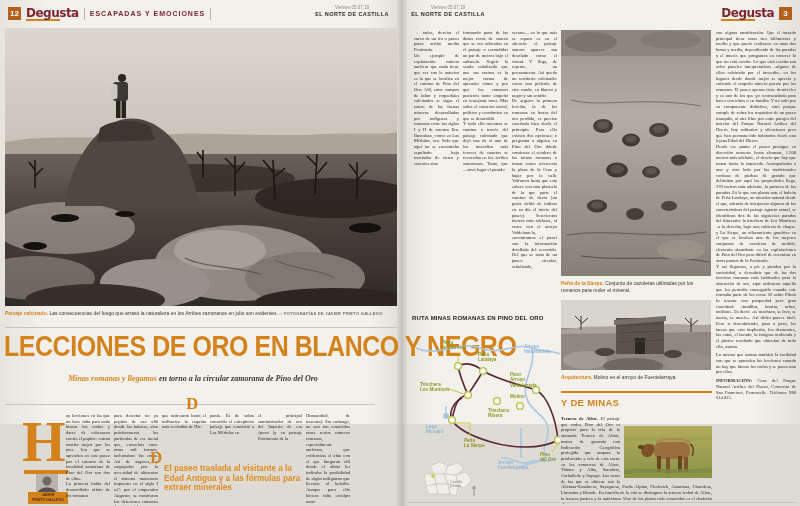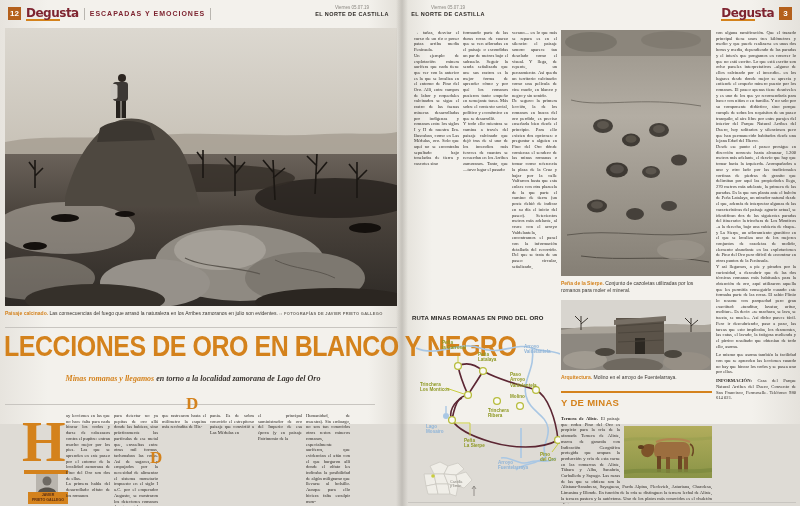--- a/index.html
+++ b/index.html
@@ -131,21 +131,21 @@
     </svg>
   </div>
 
   <div class="abs cap" style="left:5px;top:310px;width:392px;">
     <b class="lead">Paisaje calcinado.</b><span> Las consecuencias del fuego que arrasó la naturaleza en los Arribes zamoranos en julio son evidentes. </span><span class="credit">:: FOTOGRAFÍAS DE JAVIER PRIETO GALLEGO</span>
   </div>
   <div class="abs rule" style="left:5px;top:327px;width:392px;height:1px;"></div>
 
   <div class="abs headline" style="left:4px;top:331px;width:440px;">LECCIONES DE ORO EN BLANCO Y NEGRO</div>
   <div class="abs subhead" style="left:4px;top:374px;width:378px;">
-    <span class="lead">Minas romanas y llegamos </span><span>en torno a la localidad zamorana de Lago del Oro</span>
+    <span class="lead">Minas romanas y llegamos </span><span>en torno a la circular zamorana de Pino del Oro</span>
   </div>
   <div class="abs rule" style="left:5px;top:404px;width:370px;height:1px;"></div>
   <div class="abs ornD" style="left:186px;top:396px;">D</div>
 
   <div class="abs dropcap" style="left:22px;top:416px;">H</div>
   <div class="abs dropbar" style="left:24px;top:470px;width:44px;"></div>
 
   <div class="abs" style="left:36px;top:474px;width:22px;height:18px;overflow:hidden;">
     <svg width="22" height="18" viewBox="0 0 22 18">
         <rect width="22" height="18" fill="#b9b5ae"></rect>
@@ -160,20 +160,21 @@
 
   <div class="abs bodycol" style="left:66px;top:413px;width:44px;height:93px;">ay lecciones en las que no hace falta para nada hincar los codos y darse de cabezazos contra el pupitre: entran mucho mejor por los pies. Las que se aprenden en este paseo por el entorno de la localidad zamorana de Pino del Oro son dos de ellas.
 La primera habla del desarrollado olfato de los romanos</div>
   <div class="abs bodycol" style="left:114px;top:413px;width:44px;height:93px;">para detectar no ya pepitas de oro allá donde las hubiera, sino prácticamente las partículas de ese metal que, envueltas entre otras mil formas, tachonaban las rocas. Así de sagaces, y empujados por la necesidad de alimentar el sistema monetario impuesto en el siglo I a.C. por el emperador Augusto, se mostraron los detectores romanos de este metal</div>
   <div class="abs bodycol" style="left:162px;top:413px;width:44px;height:40px;">que rastrearon hasta el milímetro la esquina más recóndita de His-</div>
   <div class="abs bodycol" style="left:210px;top:413px;width:44px;height:40px;">pania. Es de sobra conocido el estrepitoso paisaje que convirtió a Las Médulas en</div>
   <div class="abs bodycol" style="left:258px;top:413px;width:44px;height:40px;">el principal suministrador de oro del Imperio de esa época (y en paisaje Patrimonio de la</div>
   <div class="abs bodycol" style="left:306px;top:413px;width:44px;height:93px;">Humanidad, de muestra). Sin embargo, no son tan conocidos otros restos mineros romanos, especialmente auríferos, que evidencian el afán con el que hurgaron allí donde el olfato les indicaba la posibilidad de algún miligramo que llevarse al bolsillo. Aunque para ello hiciera falta esculpir mon-</div>
 
   <div class="abs ornD" style="left:150px;top:450px;">D</div>
+  <div class="abs pullquote" style="left:164px;top:464px;width:138px;height:40px;">El paseo traslada al visitante a la Edad Antigua y a las fórmulas para extraer minerales</div>
 
   <div class="abs bodycol" style="left:414px;top:30px;width:45px;height:298px;">→ tañas, desviar el curso de un río o poner patas arriba media Península.
 Un ejemplo de explotación minera aurífera que nada tiene que ver con la anterior es la que se localiza en el entorno de Pino del Oro. Allí, entre campos de labor y roquedales calcinados se sigue el rastro de las faenas mineras desarrolladas por indígenas y romanos entre los siglos I y II de nuestra Era. Buscaban, como en Las Médulas, oro. Solo que aquí no se encontraba sepultado bajo toneladas de tierra y cascotes sino</div>
   <div class="abs bodycol" style="left:463px;top:30px;width:45px;height:298px;">formando parte de las duras rocas de cuarzo que se ven afloradas en el paisaje o escondidas un par de metros bajo el subsuelo. Seguir la senda señalizada que une sus rastros es la mejor forma de aprender cómo y por qué los romanos pusieron tanto empeño en semejante tarea. Más sobre el contexto social, político y económico en que se desarrolló.
 Y todo ello mientras se camina a través del paisaje calcinado que dejó tras de sí uno de los incendios más feroces de cuantos se recuerdan en los Arribes zamoranos. Tanto, que —tuvo lugar el pasado</div>
   <div class="abs bodycol" style="left:512px;top:30px;width:45px;height:298px;">verano— en lo que más se repara es en el silencio: el paisaje sonoro aparece tan desolado como el visual. Y llega, de repente, un pensamiento. Así queda un territorio calcinado: como una película de cine mudo, en blanco y negro y sin sonido.
 De seguro: la primera lección, la de los romanos en busca del oro perdido, es preciso enseñarla bien desde el principio. Para ello existen dos opciones: o preguntar a alguien en Pino del Oro dónde comienza el sendero de las minas romanas o tomar como referencia la plaza de la Cruz y bajar por la calle Valfarcos hasta que esta enlace con otra plazuela de la que parte el camino de tierra (un poste debió de indicar en su día el inicio del paseo). Setecientos metros más adelante, al cruce con el arroyo Valdelantela, encontramos el panel con la información detallada del recorrido. Del que se trata de un paseo circular, señalizado,</div>
 
   <div class="abs" style="left:561px;top:30px;width:150px;height:246px;overflow:hidden;">
     <svg width="150" height="246" viewBox="0 0 150 246">

